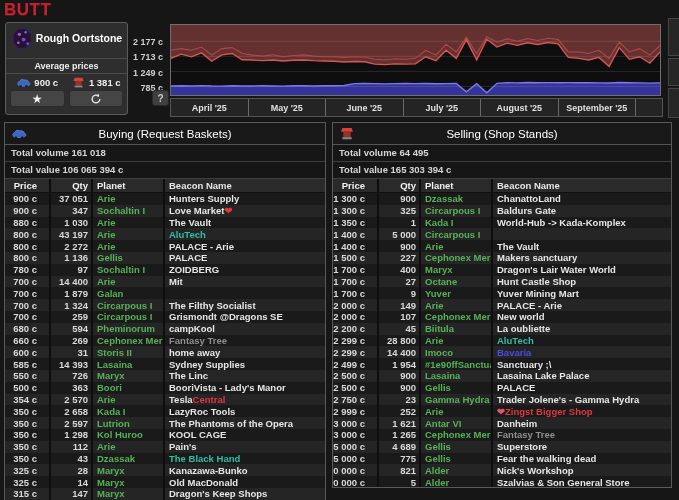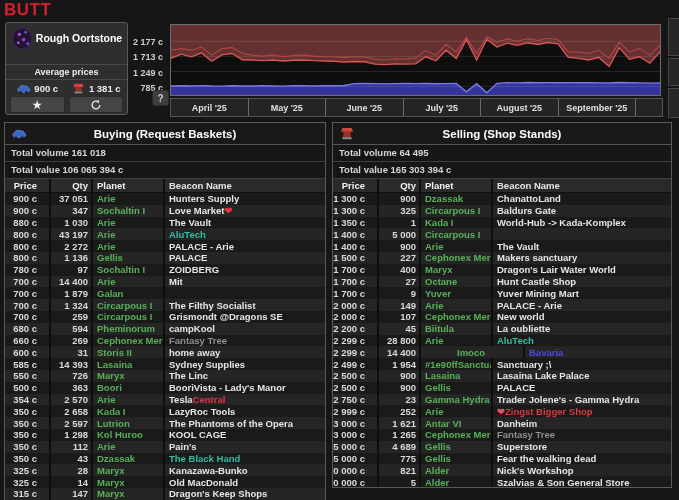--- a/index.html
+++ b/index.html
@@ -10,21 +10,21 @@
   
   .logo { position:absolute; left:4px; top:0; font-size:17px; font-weight:bold; letter-spacing:.5px;
           color:#c42333; text-shadow:0 1px 0 #6e0f18; }
 
   
   .item-card { position:absolute; left:5px; top:22px; width:123px; height:93px;
                background:#2e2e2e; border:1px solid #5c5c5c; border-radius:3px; }
   .card-top { display:flex; align-items:center; padding:3px 4px 1px; }
   .item-icon svg { width:25px; height:25px; display:block; }
   .card-title { flex:1; text-align:center; color:#fff; font-size:10.5px; font-weight:bold; line-height:1.15; }
-  .card-sub { margin-top:12px; border-top:1px solid #4a4a4a; border-bottom:1px solid #4a4a4a;
+  .card-sub { margin-top:6px; border-top:1px solid #4a4a4a; border-bottom:1px solid #4a4a4a;
               text-align:center; font-size:9px; font-weight:bold; color:#eee; padding:2px 0; }
   .card-prices { display:flex; padding:3px 2px 2px; }
   .price-pair { flex:1; display:flex; align-items:center; justify-content:center; gap:3px;
                 font-size:9.5px; font-weight:bold; color:#eee; }
   .price-pair svg { width:15px; height:11px; display:block; }
   .card-buttons { display:flex; gap:4px; padding:0 4px; }
   .card-buttons button { flex:1; height:17px; background:#454545; border:1px solid #2b2b2b; border-radius:3px;
                          color:#f0f0f0; display:flex; align-items:center; justify-content:center; cursor:pointer; }
   .star-glyph { font-size:12px; line-height:1; }
   .card-buttons svg { width:12px; height:12px; display:block; }
@@ -47,21 +47,21 @@
   
   .rstrip { position:absolute; left:668px; top:18px; width:11px; }
   .rs-box { background:#262626; border:1px solid #454545; border-right:none; margin-bottom:2px; }
 
   
   .panel { position:absolute; top:122px; background:#151515; border:1px solid #5a5a5a; overflow:hidden; }
   .panel-buying { left:4px; width:322px; height:378px; border-bottom:none; }
   .panel-selling { left:332px; width:340px; height:366px; }
   .panel-title { height:22px; background:#191919; border-bottom:1px solid #555; position:relative;
                  display:flex; align-items:center; justify-content:center;
-                 font-size:11.5px; font-weight:bold; color:#fff; }
+                 font-size:11.5px; font-weight:normal; color:#fff; }
   .panel-title .ticon { position:absolute; left:6px; top:4px; }
   .panel-title .ticon svg { width:16px; height:13px; display:block; }
   .info-row { height:17px; line-height:16px; background:#161616; border-bottom:1px solid #3f3f3f;
               font-size:9.5px; font-weight:bold; color:#d6d6d6; padding-left:6px; }
   .col-head { display:flex; height:14px; background:#2a2a2a; border-bottom:1px solid #101010;
               font-size:9.5px; font-weight:bold; color:#f2f2f2; }
   .cell { overflow:hidden; white-space:nowrap; border-right:2px solid #0e0e0e;
           padding:0 4px; display:flex; align-items:center; }
   .c-price { width:46px; justify-content:flex-end; padding:0 12px; }
   .c-qty   { width:42px; justify-content:flex-end; padding:0 3px; }
@@ -510,21 +510,21 @@
           <div class="cell c-price">2 299 c</div>
           <div class="cell c-qty">28 800</div>
           <div class="cell c-planet" style="color: rgb(88, 177, 88);">Arie</div>
           <div class="cell c-beacon">
             <span style="color: rgb(47, 191, 164);">AluTech</span>
           </div>
         </div>
         <div class="trow even">
           <div class="cell c-price">2 299 c</div>
           <div class="cell c-qty">14 400</div>
-          <div class="cell c-planet" style="color: rgb(88, 177, 88); margin-left: 32px;">Imoco</div>
+          <div class="cell c-planet" style="color: rgb(88, 177, 88);">Imoco</div>
           <div class="cell c-beacon">
             <span style="color: rgb(74, 74, 232);">Bavaria</span>
           </div>
         </div>
         <div class="trow odd">
           <div class="cell c-price">2 499 c</div>
           <div class="cell c-qty">1 954</div>
           <div class="cell c-planet" style="color: rgb(88, 177, 88);">#1e90ffSanctuary</div>
           <div class="cell c-beacon">
             <span>Sanctuary ;\</span>

